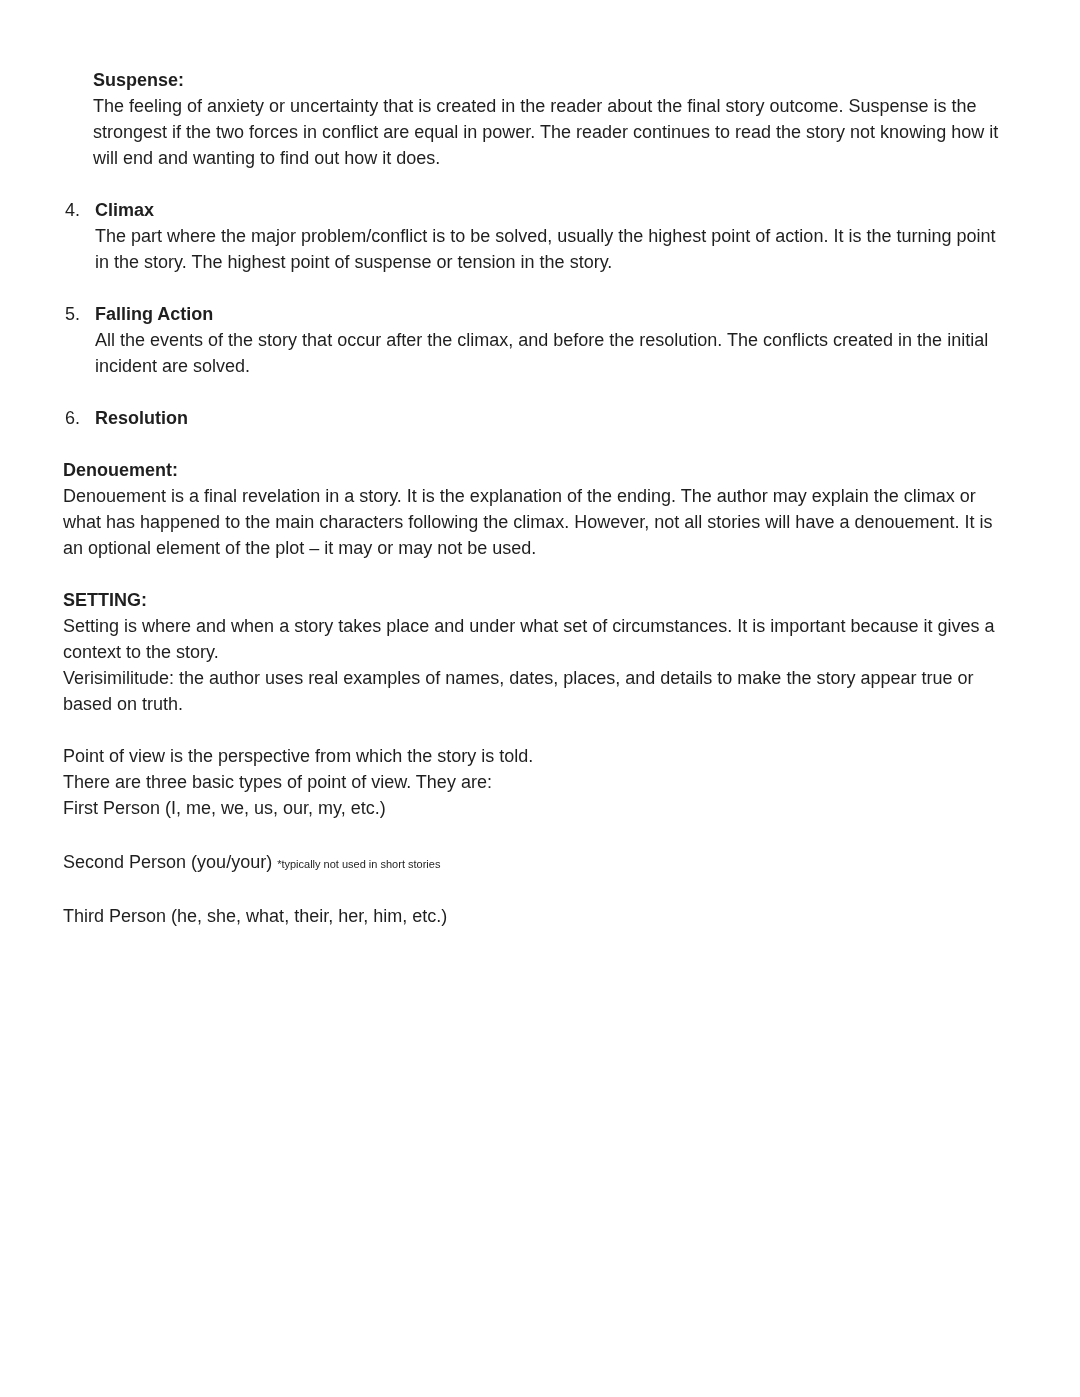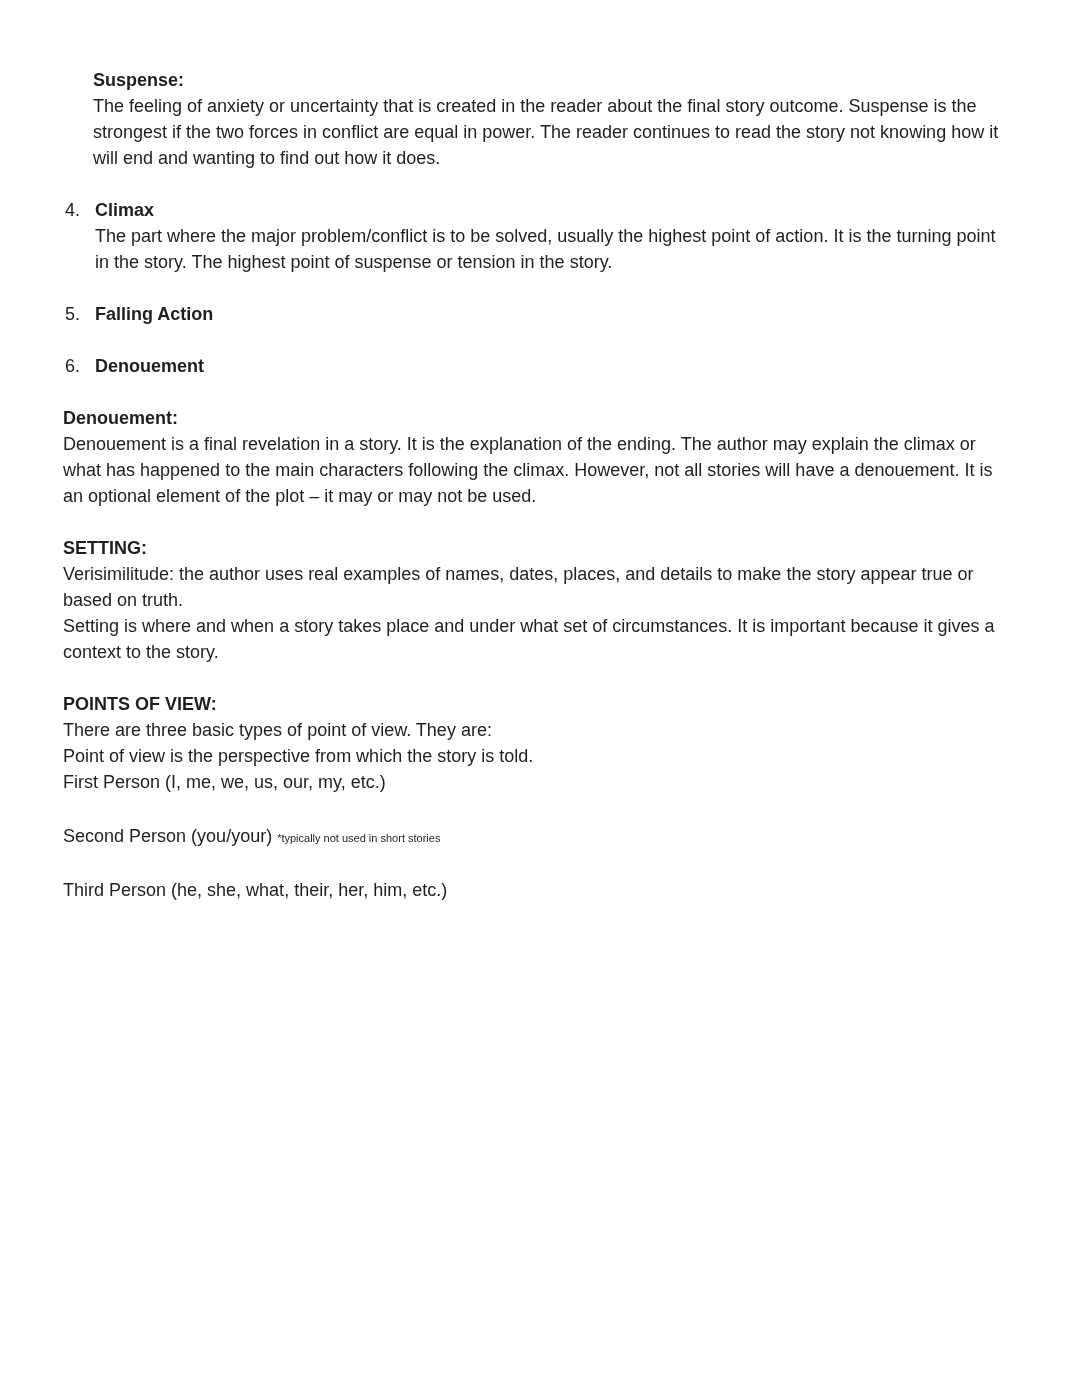--- a/index.html
+++ b/index.html
@@ -77,45 +77,45 @@
     <div class="list-content">
       <div class="item-title">Climax</div>
       <p class="para">The part where the major problem/conflict is to be solved, usually the highest point of action. It is the turning point in the story.  The highest point of suspense or tension in the story.</p>
     </div>
   </div>
 
   <div class="list-item">
     <div class="list-number">5.</div>
     <div class="list-content">
       <div class="item-title">Falling Action</div>
+      <p class="para">All the events of the story that occur after the climax, and before the resolution.  The conflicts created in the initial incident are solved.</p>
     </div>
   </div>
 
   <div class="list-item">
     <div class="list-number">6.</div>
     <div class="list-content">
-      <div class="item-title">Denouement</div>
+      <div class="item-title">Resolution</div>
     </div>
   </div>
 
   <div class="block">
     <div class="heading block">Denouement:</div>
     <p class="para">Denouement is a final revelation in a story.  It is the explanation of the ending. The author may explain the climax or what has happened to the main characters following the climax.  However, not all stories will have a denouement. It is an optional element of the plot – it may or may not be used.</p>
   </div>
 
   <div class="block">
     <div class="heading block">SETTING:</div>
+    <p class="para block">Setting is where and when a story takes place and under what set of circumstances. It is important because it gives a context to the story.</p>
     <p class="para">Verisimilitude: the author uses real examples of names, dates, places, and details to make the story appear true or based on truth.</p>
-    <p class="para block">Setting is where and when a story takes place and under what set of circumstances. It is important because it gives a context to the story.</p>
   </div>
 
   <div class="block">
-    <div class="heading block">POINTS OF VIEW:</div>
+    <p class="para block">Point of view is the perspective from which the story is told.</p>
     <p class="para block">There are three basic types of point of view.  They are:</p>
-    <p class="para block">Point of view is the perspective from which the story is told.</p>
 
     <p class="pov-line"><span class="pov-label">First Person</span> <span class="pov-detail">(I, me, we, us, our, my, etc.)</span> <span class="pov-note"></span></p>
 
     <p class="pov-line"><span class="pov-label">Second Person</span> <span class="pov-detail">(you/your)</span> <span class="pov-note">*typically not used in short stories</span></p>
 
     <p class="pov-line"><span class="pov-label">Third Person</span> <span class="pov-detail">(he, she, what, their, her, him, etc.)</span> <span class="pov-note"></span></p>
   </div>
 
 </div>
 

